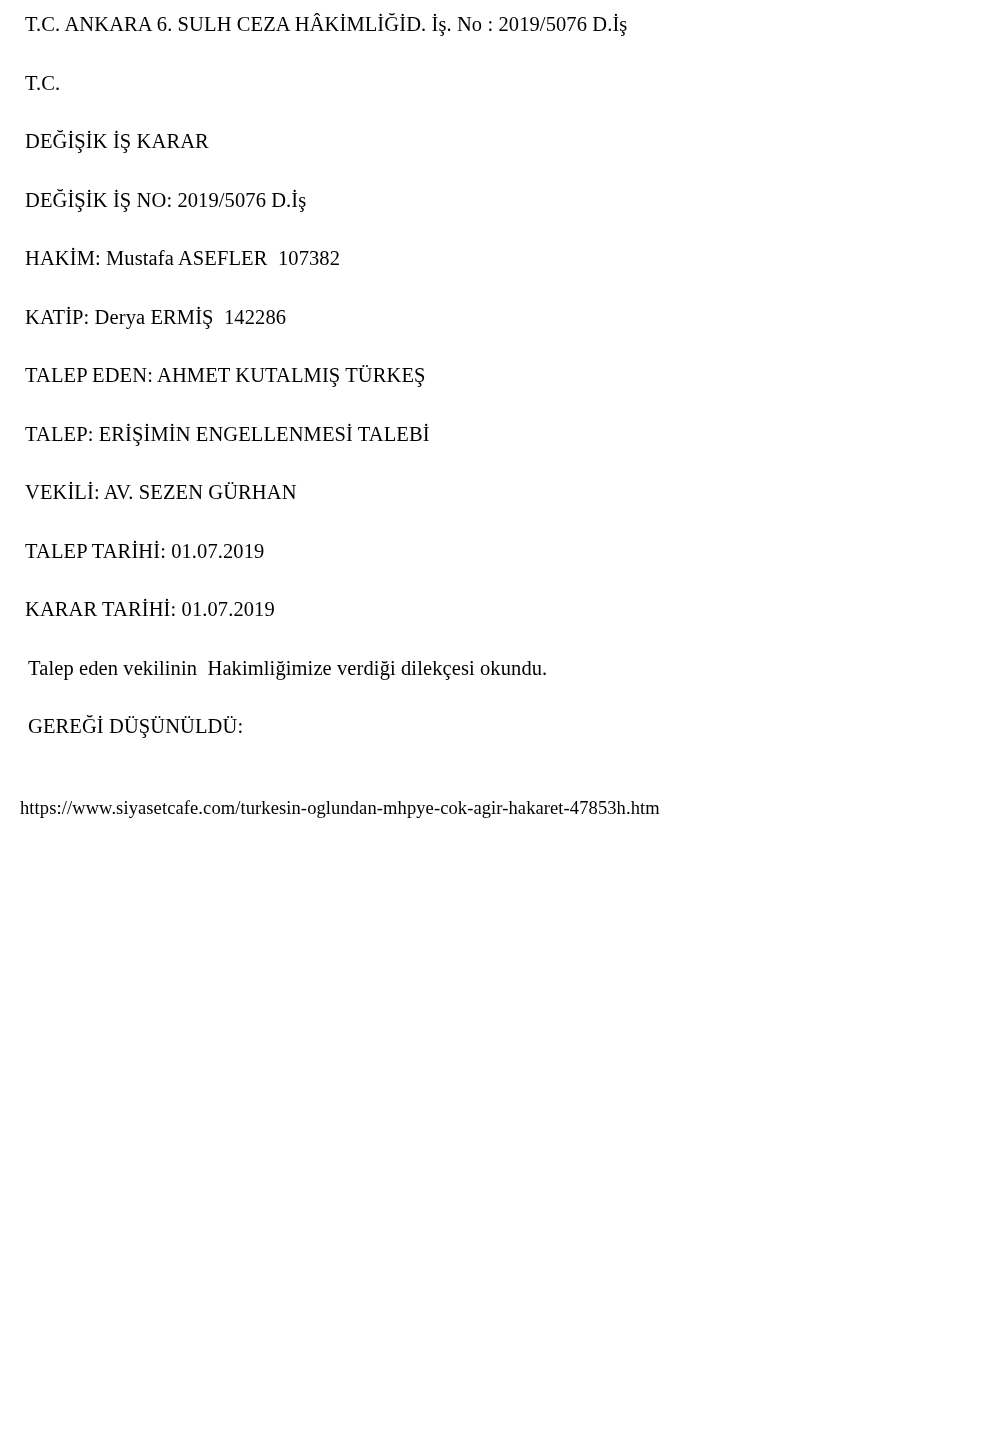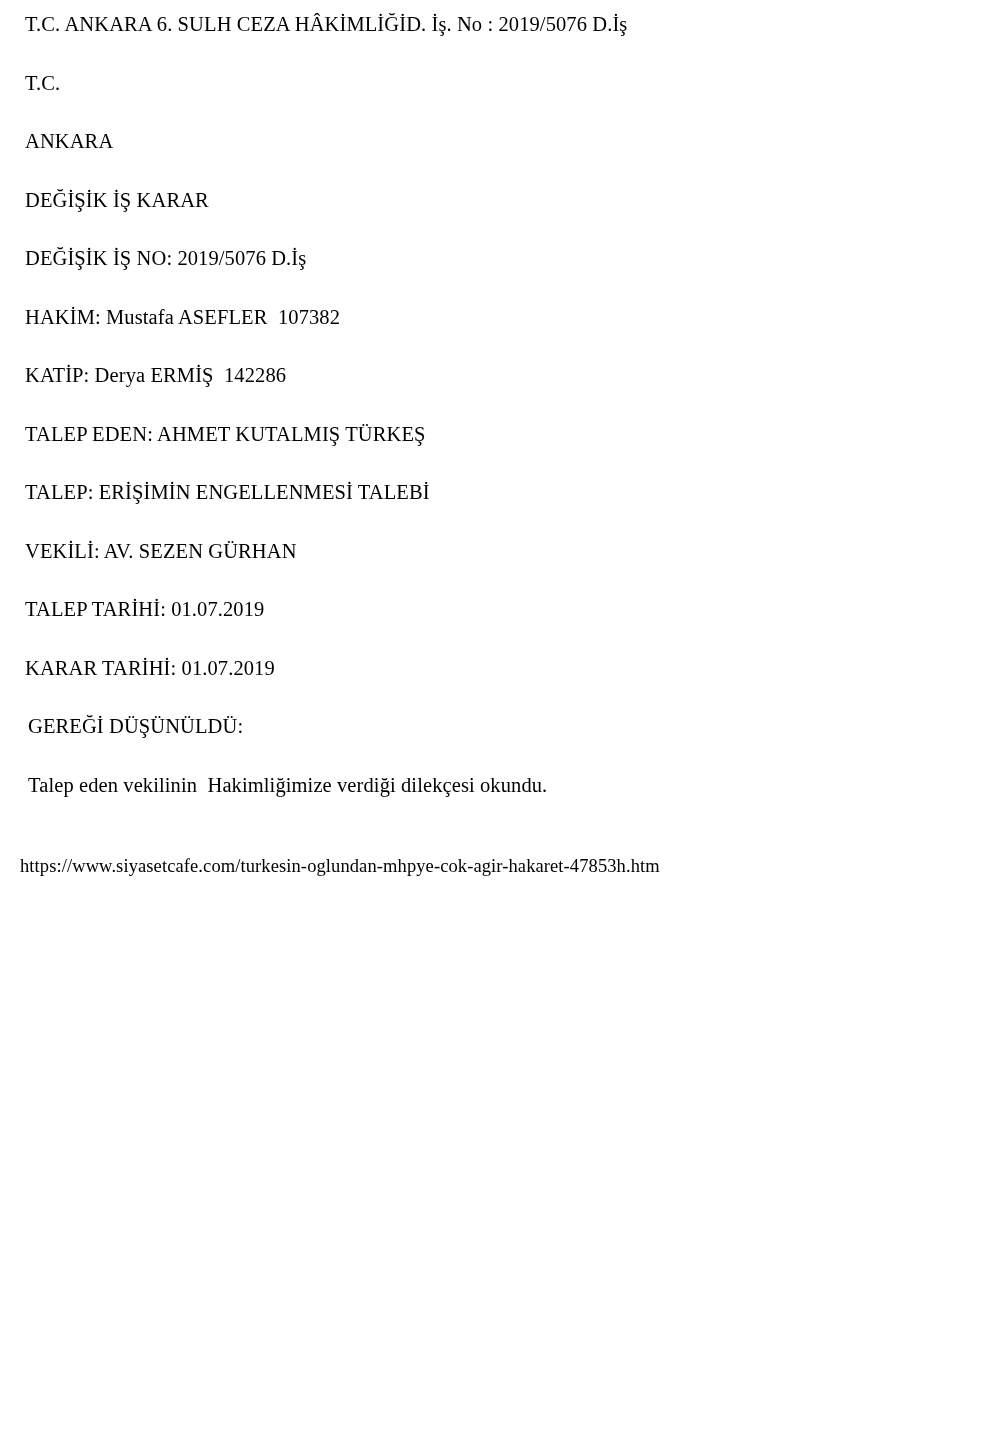--- a/index.html
+++ b/index.html
@@ -53,40 +53,39 @@
 </style>
 </head>
 <body>
 
 <div class="page">
 
   <p class="line header-line">T.C. ANKARA 6. SULH CEZA HÂKİMLİĞİD. İş. No : 2019/5076 D.İş</p>
 
   <p class="line block-line">T.C.</p>
 
-  <p class="line block-line">ANKARA</p>
 
 
   <p class="line block-line">DEĞİŞİK İŞ KARAR</p>
 
   <p class="line block-line">DEĞİŞİK İŞ NO: 2019/5076 D.İş</p>
 
   <p class="line block-line gap-before">HAKİM: Mustafa ASEFLER  107382</p>
 
   <p class="line block-line">KATİP: Derya ERMİŞ  142286</p>
 
   <p class="line block-line gap-before">TALEP EDEN: AHMET KUTALMIŞ TÜRKEŞ</p>
 
   <p class="line block-line">TALEP: ERİŞİMİN ENGELLENMESİ TALEBİ</p>
 
   <p class="line block-line">VEKİLİ: AV. SEZEN GÜRHAN</p>
 
   <p class="line block-line">TALEP TARİHİ: 01.07.2019</p>
 
   <p class="line block-line">KARAR TARİHİ: 01.07.2019</p>
 
+  <p class="line indent-line gap-before">Talep eden vekilinin  Hakimliğimize verdiği dilekçesi okundu.</p>
+
   <p class="line indent-line">GEREĞİ DÜŞÜNÜLDÜ:</p>
-
-  <p class="line indent-line gap-before">Talep eden vekilinin  Hakimliğimize verdiği dilekçesi okundu.</p>
 
   <p class="line url-line">https://www.siyasetcafe.com/turkesin-oglundan-mhpye-cok-agir-hakaret-47853h.htm</p>
 
 </div>
 
 </body></html>

